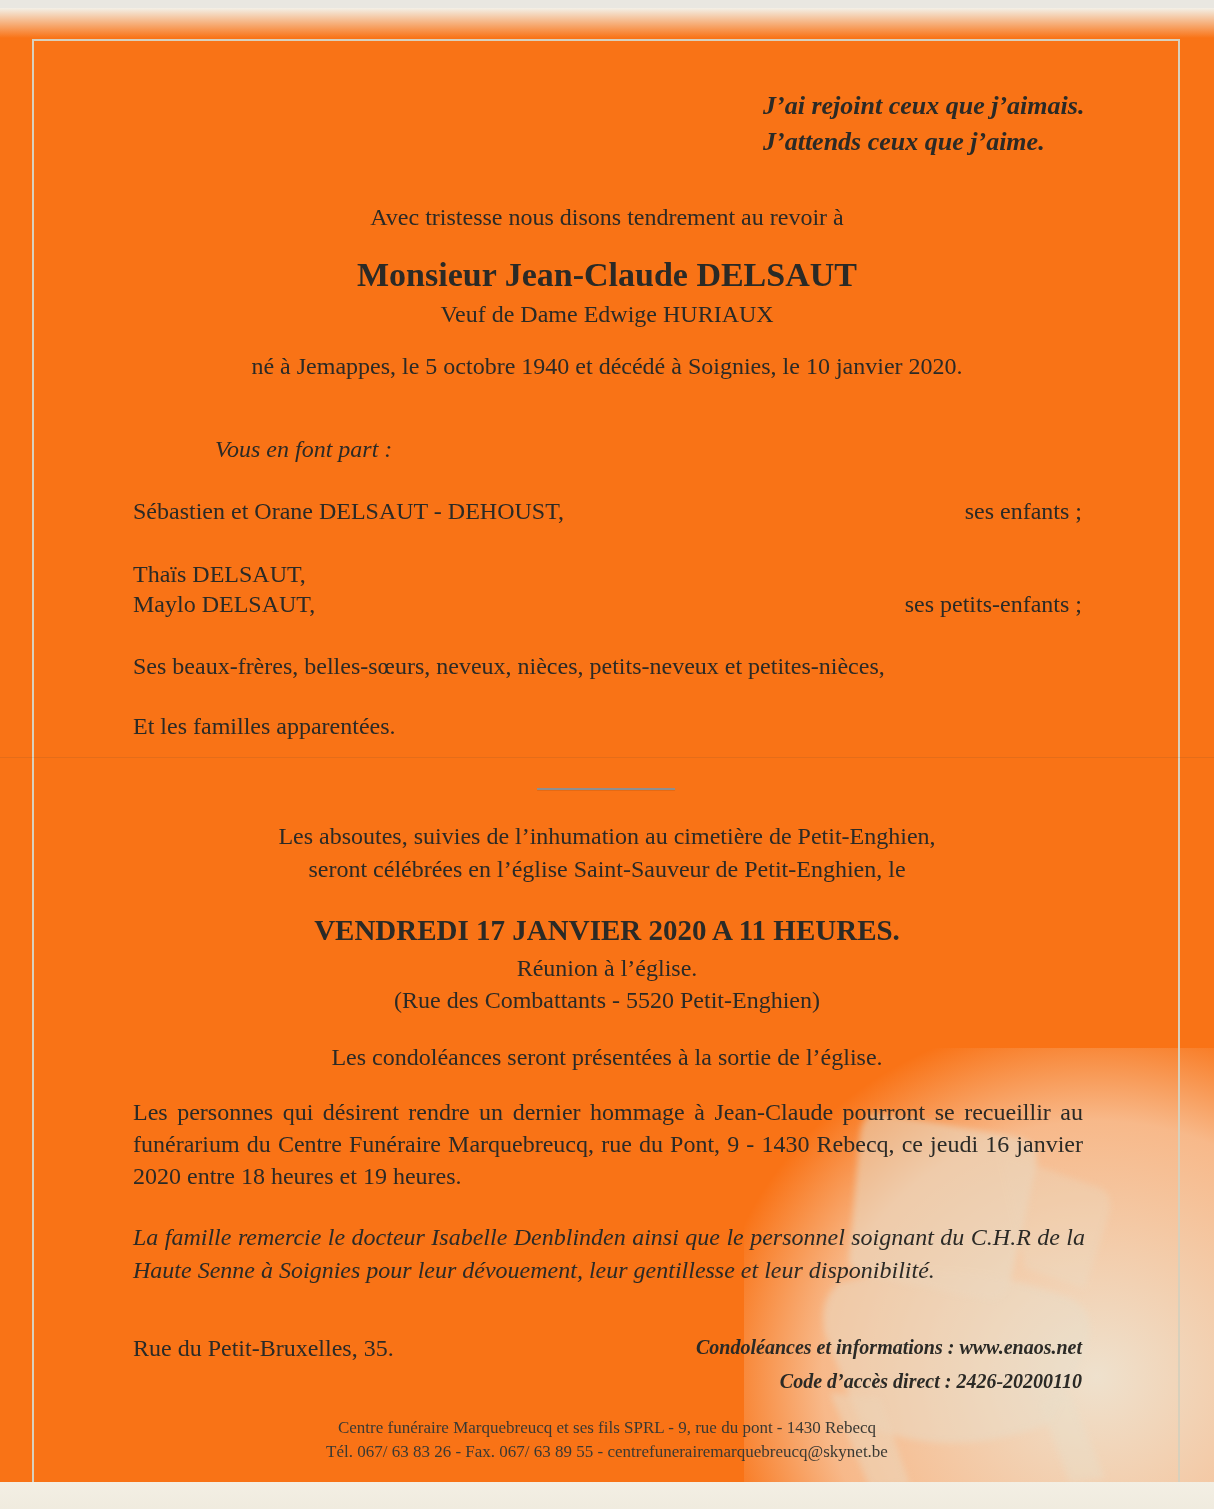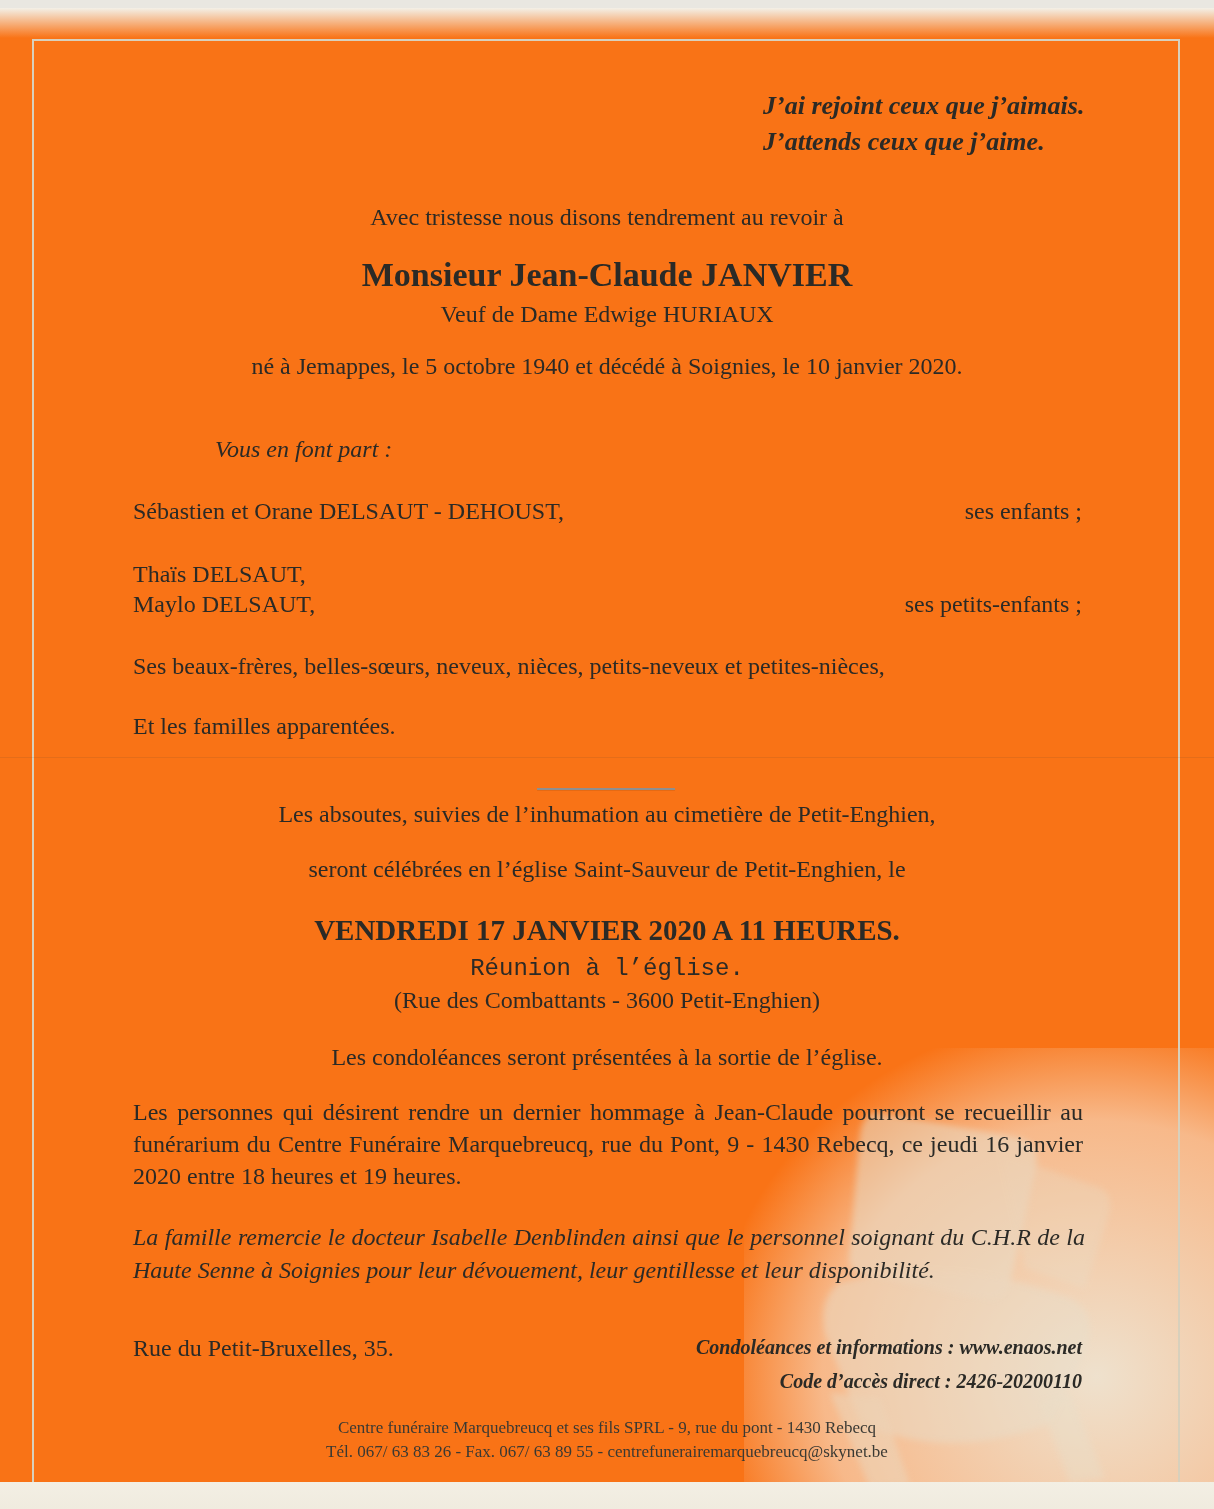--- a/index.html
+++ b/index.html
@@ -40,24 +40,24 @@
   .subtitle{top:291px;font-size:24px;}
   .dates{top:343px;font-size:24px;}
   .part-label{left:215px;top:426px;font-size:24px;font-style:italic;}
   .row{position:absolute;left:133px;width:949px;display:flex;justify-content:space-between;align-items:flex-end;font-size:24px;}
   .row .rel{}
   .row-children{top:490px;}
   .gc1{left:133px;top:551px;font-size:24px;}
   .row-grandchildren{top:583px;}
   .extended{left:133px;top:643px;font-size:24px;}
   .families{left:133px;top:703px;font-size:24px;}
-  .cer1{top:791px;font-size:24px;}
+  .cer1{top:813px;font-size:24px;}
   .cer2{top:846px;font-size:24px;}
   .datetime{top:903px;font-size:29px;font-weight:bold;}
-  .meeting{top:945px;font-size:24px;font-family:Liberation Mono, monospace;}
+  .meeting{top:945px;font-size:24px;}
   .addr{top:977px;font-size:24px;}
   .condol{top:1034px;font-size:24px;}
   .visitation{left:133px;top:1088px;width:950px;font-size:24px;line-height:32px;text-align:justify;}
   .thanks{left:133px;top:1213px;width:952px;font-size:24px;line-height:33px;font-style:italic;text-align:justify;}
   .issue{left:133px;top:1324px;font-size:24px;line-height:33px;}
   .online{left:480px;top:1322px;width:602px;font-size:20px;line-height:34px;font-weight:bold;font-style:italic;text-align:right;}
   .footer{top:1408px;font-size:17px;line-height:24px;color:#3a3933;}
 </style>
 </head>
 <body>
@@ -85,21 +85,21 @@
   <div class="tint-bottom"></div>
   <div class="scan-edge"></div>
 
   <div class="t quote">
     <div>J’ai rejoint ceux que j’aimais.</div>
     <div>J’attends ceux que j’aime.</div>
   </div>
 
   <div class="t center intro">Avec tristesse nous disons tendrement au revoir à</div>
 
-  <div class="t center name">Monsieur Jean-Claude JANVIER</div>
+  <div class="t center name">Monsieur Jean-Claude DELSAUT</div>
   <div class="t center subtitle">Veuf de Dame Edwige HURIAUX</div>
   <div class="t center dates">né à Jemappes, le 5 octobre 1940 et décédé à Soignies, le 10 janvier 2020.</div>
 
   <div class="t part-label">Vous en font part :</div>
 
   <div class="row row-children">
     <span>Sébastien et Orane DELSAUT - DEHOUST,</span>
     <span class="rel">ses enfants ;</span>
   </div>
 
@@ -110,21 +110,21 @@
     <span class="rel">ses petits-enfants ;</span>
   </div>
 
   <div class="t extended">Ses beaux-frères, belles-sœurs, neveux, nièces, petits-neveux et petites-nièces,</div>
   <div class="t families">Et les familles apparentées.</div>
 
   <div class="t center cer1">Les absoutes, suivies de l’inhumation au cimetière de Petit-Enghien,</div>
   <div class="t center cer2">seront célébrées en l’église Saint-Sauveur de Petit-Enghien, le</div>
   <div class="t center datetime">VENDREDI 17 JANVIER 2020 A 11 HEURES.</div>
   <div class="t center meeting">Réunion à l’église.</div>
-  <div class="t center addr">(Rue des Combattants - 3600 Petit-Enghien)</div>
+  <div class="t center addr">(Rue des Combattants - 5520 Petit-Enghien)</div>
   <div class="t center condol">Les condoléances seront présentées à la sortie de l’église.</div>
 
   <div class="t visitation">Les personnes qui désirent rendre un dernier hommage à Jean-Claude pourront se recueillir au funérarium du Centre Funéraire Marquebreucq, rue du Pont, 9 - 1430 Rebecq, ce jeudi 16 janvier 2020 entre 18 heures et 19 heures.</div>
   <div class="t thanks">La famille remercie le docteur Isabelle Denblinden ainsi que le personnel soignant du C.H.R de la Haute Senne à Soignies pour leur dévouement, leur gentillesse et leur disponibilité.</div>
 
   <div class="t issue">
     <div>Rue du Petit-Bruxelles, 35.</div>
   </div>
 
   <div class="t online">

